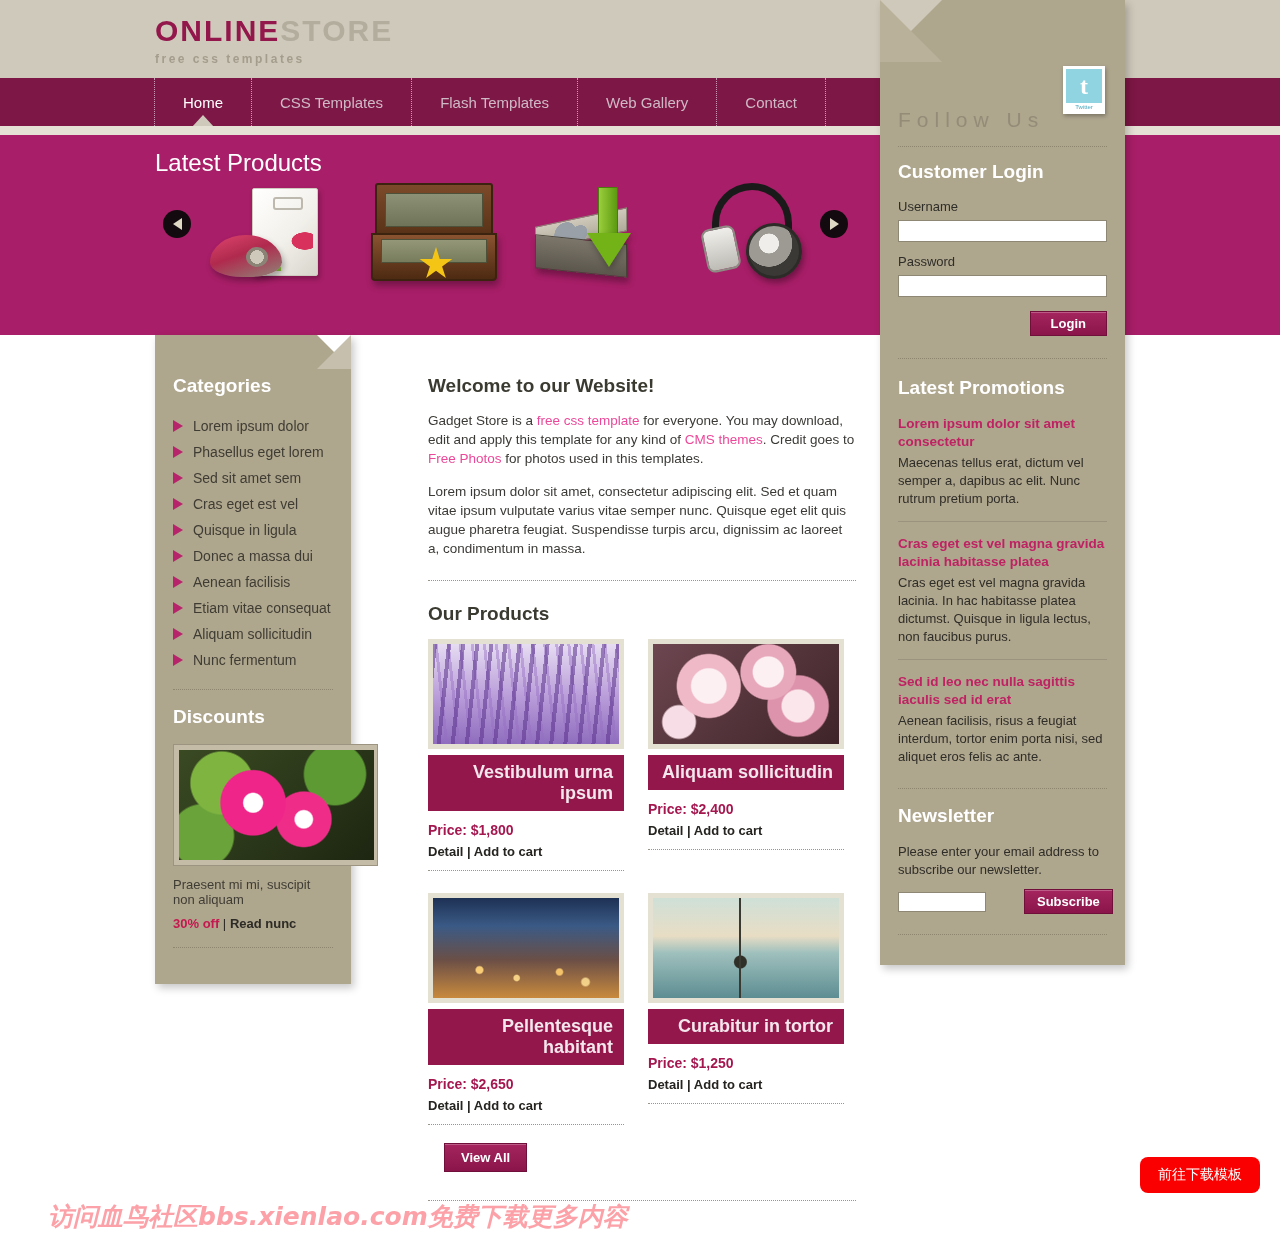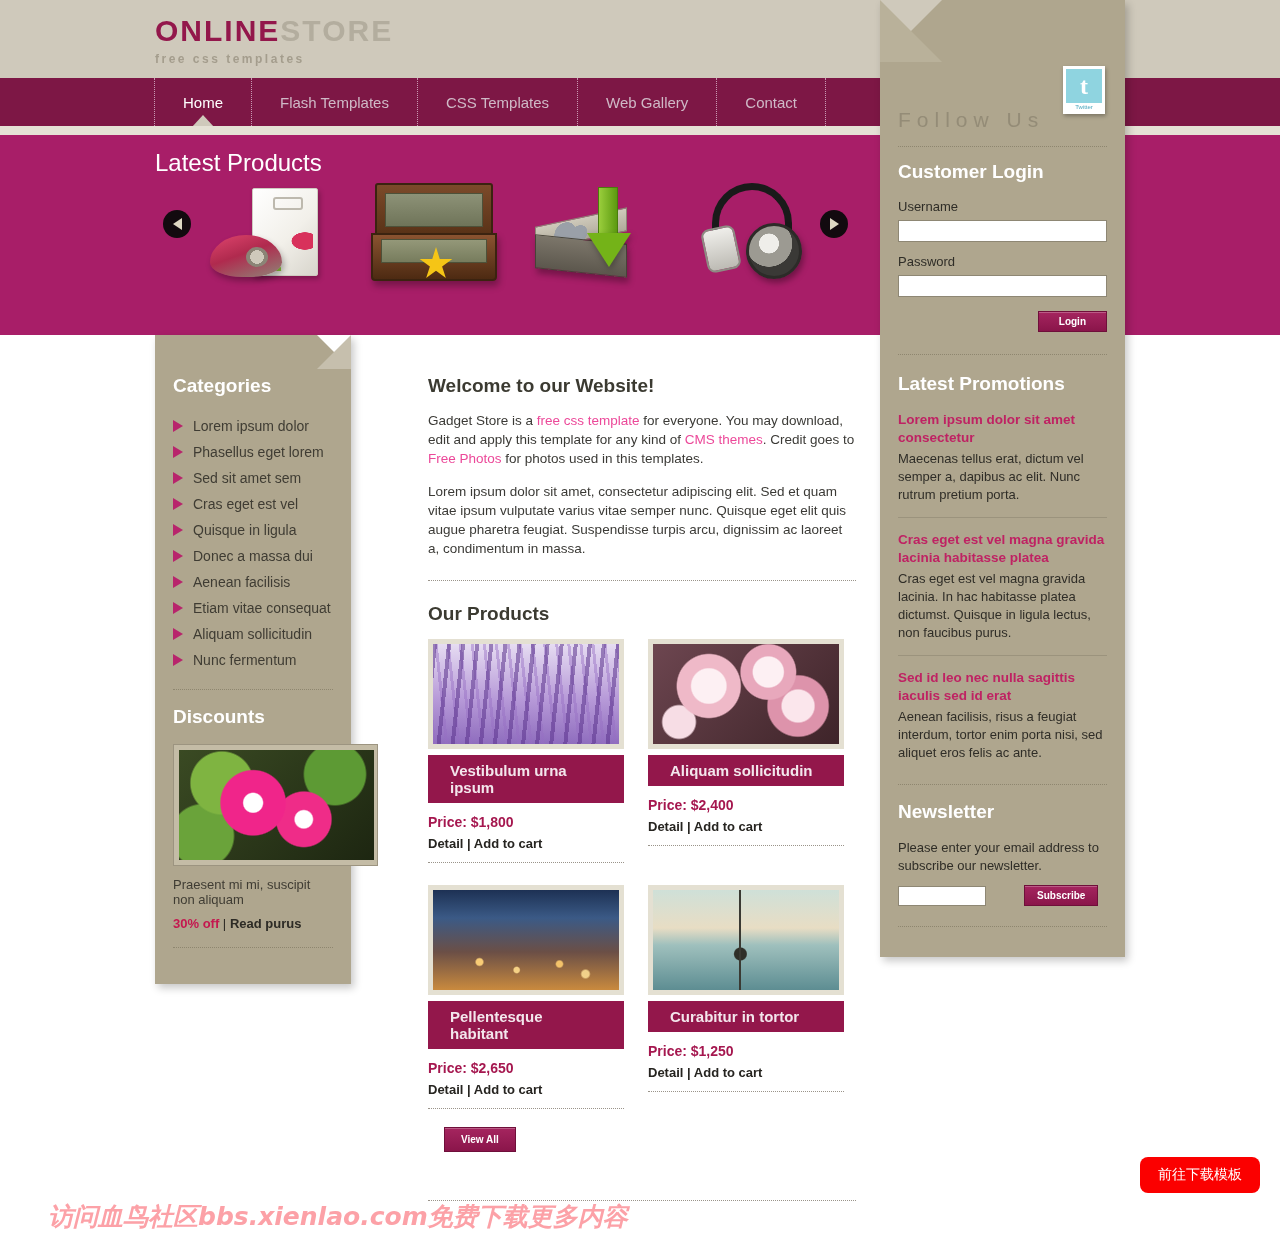--- a/index.html
+++ b/index.html
@@ -293,33 +293,33 @@
       radial-gradient(circle at 82% 84%, rgba(255,225,150,.85) 0 2%, transparent 3%),
       linear-gradient(180deg,#1d3154 0%,#3b5a86 28%,#6b4f46 62%,#c98a3e 100%);
   }
   #prod-img-4 {
     background:
       linear-gradient(90deg, transparent 46%, #3a3a33 46% 47.5%, transparent 47.5%),
       radial-gradient(circle at 47% 64%, #2f2f28 0 5%, transparent 6%),
       linear-gradient(180deg,#cfe0d8 0%,#e8ddc4 38%,#9fc0bd 55%,#5d8d92 100%);
   }
   .prod-title {
-    background: #93174b; color: #f3e6ec; font-size: 15px; font-weight: bold;
-    padding: 7px 22px; margin-top: 6px; cursor: pointer;
+    background: #93174b; color: #f3e6ec; font-size: 18px; font-weight: bold;
+    padding: 7px 11px; margin-top: 6px; cursor: pointer; text-align: right;
   }
   .prod-price { color: #a5174f; font-size: 14px; font-weight: bold; margin-top: 11px; }
   .prod-links { font-size: 13px; font-weight: bold; color: #262420; margin-top: 6px; }
   .prod-links span { cursor: pointer; }
   .prod-rule { border: none; border-top: 1px dotted #9a948a; margin: 11px 0 0 0; }
 
   .btn-plum {
     background: linear-gradient(180deg,#a5255f 0%,#8a154a 100%);
     color: #ffffff; border: 1px solid #6f0f3a;
     font-family: "Liberation Sans", sans-serif;
-    font-size: 10px; font-weight: bold;
+    font-size: 13px; font-weight: bold;
     padding: 6px 16px; cursor: pointer;
     box-shadow: inset 0 1px 0 rgba(255,255,255,.25);
   }
   #view-all-wrap { margin-top: 18px; padding-left: 16px; }
   #main-bottom-rule {
     position: absolute; left: 428px; top: 1192px; width: 428px;
     border: none; border-top: 1px dotted #9a948a;
   }
 
   
@@ -408,24 +408,24 @@
   <div id="logo-sub">free css templates</div>
 </div>
 
 <div id="navbar">
   <div id="nav-inner">
     <div class="nav-item active">
       <span>Home</span>
       <span class="nav-arrow"></span>
     </div>
     <div class="nav-item">
+      <span>CSS Templates</span>
+    </div>
+    <div class="nav-item">
       <span>Flash Templates</span>
-    </div>
-    <div class="nav-item">
-      <span>CSS Templates</span>
     </div>
     <div class="nav-item">
       <span>Web Gallery</span>
     </div>
     <div class="nav-item">
       <span>Contact</span>
     </div>
   </div>
 </div>
 <div id="nav-sep"></div>
@@ -522,21 +522,21 @@
   <hr class="dot-rule">
 
   <h3 class="side-h">Discounts</h3>
   <div id="discount-frame">
     <span id="discount-img"></span>
   </div>
   <div id="discount-caption">Praesent mi mi, suscipit non aliquam</div>
   <div id="discount-meta">
     <span id="discount-pct">30% off</span>
     <span>|</span>
-    <span id="discount-more">Read purus</span>
+    <span id="discount-more">Read nunc</span>
   </div>
   <hr class="dot-rule">
 </div>
 
 <div id="main">
   <h3 class="main-h">Welcome to our Website!</h3>
 
   <p class="main-p"><span>Gadget Store is a </span><a>free css template</a><span> for everyone. You may download, edit and apply this template for any kind of </span><a>CMS themes</a><span>. Credit goes to </span><a>Free Photos</a><span> for photos used in this templates.</span></p>
 
   <p class="main-p">Lorem ipsum dolor sit amet, consectetur adipiscing elit. Sed et quam vitae ipsum vulputate varius vitae semper nunc. Quisque eget elit quis augue pharetra feugiat. Suspendisse turpis arcu, dignissim ac laoreet a, condimentum in massa.</p>

